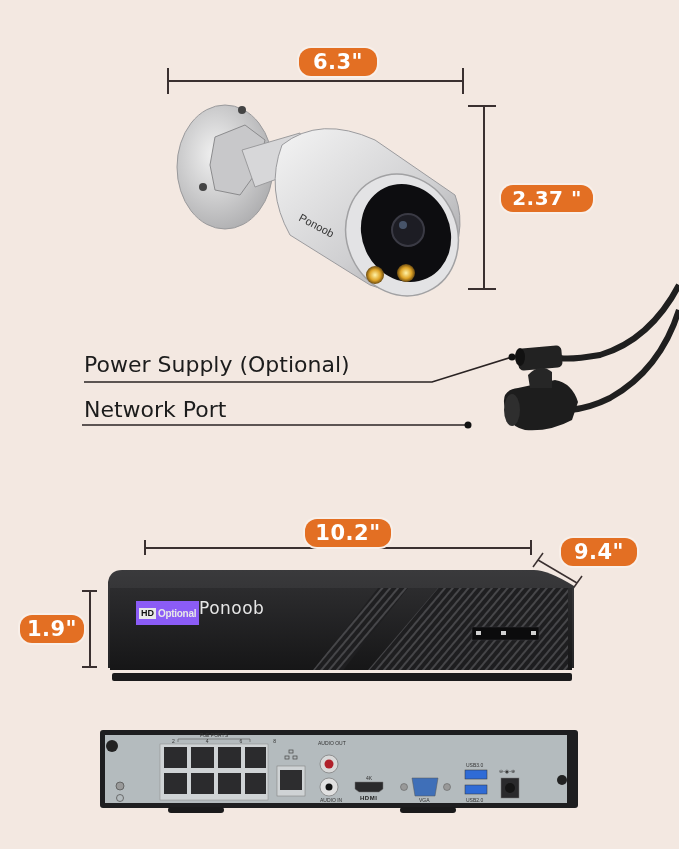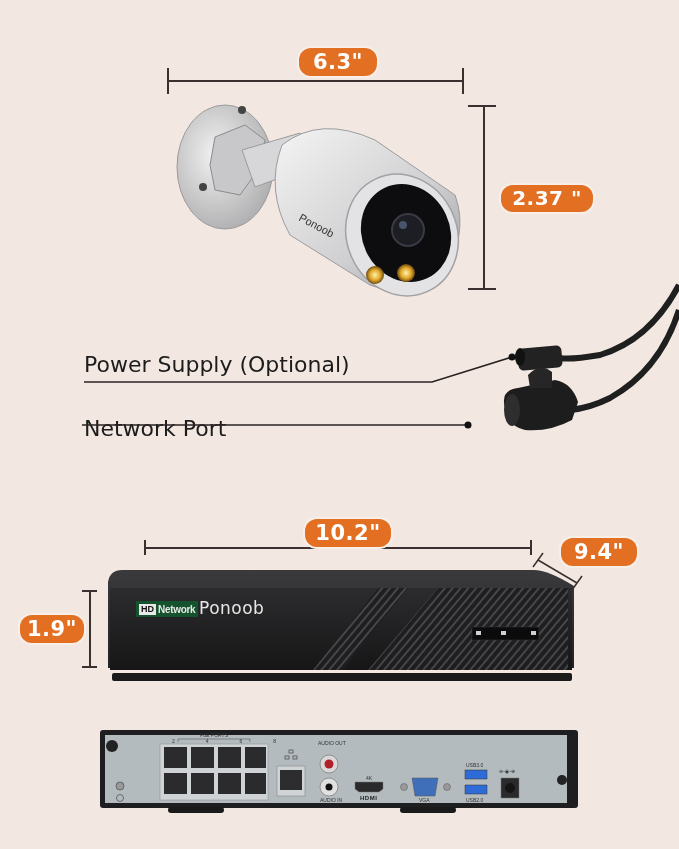--- a/index.html
+++ b/index.html
@@ -89,21 +89,21 @@
   <path d="M5 128 Q0 110 18 108 L55 100 Q72 103 78 122 L72 140 Q50 152 25 150 Q8 146 5 128 Z" fill="#1d1d1d"></path>
   <ellipse cx="12" cy="130" rx="8" ry="16" fill="#2e2e2e"></ellipse>
   <path d="M28 95 Q40 82 52 92 L52 108 L30 108 Z" fill="#262626"></path>
 </svg>
 
 <div class="callout-text" style="left:84px;top:352px;">Power Supply (Optional)</div>
 <svg style="left:84px;top:350px;" width="440" height="40">
   <polyline points="0,32 348,32 428,7" stroke="#2a2323" stroke-width="1.5" fill="none"></polyline>
   <circle cx="428" cy="7" r="3.5" fill="#111"></circle>
 </svg>
-<div class="callout-text" style="left:84px;top:397px;margin-top:19px;">Network Port</div>
+<div class="callout-text" style="left:84px;top:397px;">Network Port</div>
 <svg style="left:82px;top:420px;" width="400" height="12">
   <line x1="0" y1="5" x2="386" y2="5" stroke="#2a2323" stroke-width="1.5"></line>
   <circle cx="386" cy="5" r="3.5" fill="#111"></circle>
 </svg>
 
 <div class="dim-line" style="left:144px;top:547px;width:387px;height:1.5px;"></div>
 <div class="dim-line" style="left:144px;top:540px;width:1.5px;height:15px;"></div>
 <div class="dim-line" style="left:530px;top:540px;width:1.5px;height:15px;"></div>
 <div class="badge" style="left:305px;top:519px;width:86px;height:28px;line-height:28px;font-size:21px;">10.2"</div>
 
@@ -138,23 +138,23 @@
   <rect x="2" y="20" width="462" height="82" fill="url(#nvrFront)"></rect>
   <path d="M270 20 L300 20 L235 102 L205 102 Z" fill="url(#stripes)" opacity="0.9"></path>
   <path d="M330 20 L460 20 L460 102 L260 102 Z" fill="url(#stripes)" opacity="0.9"></path>
   <rect x="4" y="105" width="460" height="8" rx="2" fill="#1a1a1b"></rect>
 
   <rect x="364" y="59" width="67" height="13" fill="#0b0b0c" stroke="#3a3a3c" stroke-width="0.5"></rect>
   <rect x="368" y="63" width="5" height="4" fill="#d0d0d0"></rect>
   <rect x="393" y="63" width="5" height="4" fill="#d0d0d0"></rect>
   <rect x="423" y="63" width="5" height="4" fill="#d0d0d0"></rect>
 </svg>
-<div style="position:absolute;left:136px;top:601px;height:16px;background:#14532d;display:flex;align-items:center;padding:0 3px;">
+<div style="position:absolute;left:136px;top:601px;height:24px;background:#8b5cf6;display:flex;align-items:center;padding:0 3px;">
   <span style="font-family:'Liberation Sans',sans-serif;font-size:9px;font-weight:bold;color:#111;background:#e8e8e8;padding:0 2px;line-height:11px;">HD</span>
-  <span style="font-family:'Liberation Sans',sans-serif;font-size:10px;font-weight:bold;color:#e8e8e8;margin-left:2px;letter-spacing:-0.3px;">Network</span>
+  <span style="font-family:'Liberation Sans',sans-serif;font-size:10px;font-weight:bold;color:#e8e8e8;margin-left:2px;letter-spacing:-0.3px;">Optional</span>
 </div>
 <div style="position:absolute;left:199px;top:598px;font-family:'DejaVu Sans',sans-serif;font-size:17px;color:#e6e6e6;letter-spacing:0.5px;">Ponoob</div>
 
 <svg style="left:100px;top:730px;" width="478" height="100" viewBox="0 0 478 100">
   <rect x="0" y="0" width="478" height="78" rx="3" fill="#1e1e20"></rect>
   <rect x="5" y="5" width="462" height="68" fill="#b4bbbe"></rect>
   <rect x="68" y="77" width="56" height="6" rx="3" fill="#1a1a1b"></rect>
   <rect x="300" y="77" width="56" height="6" rx="3" fill="#1a1a1b"></rect>
 
   <circle cx="12" cy="16" r="6" fill="#222"></circle>

